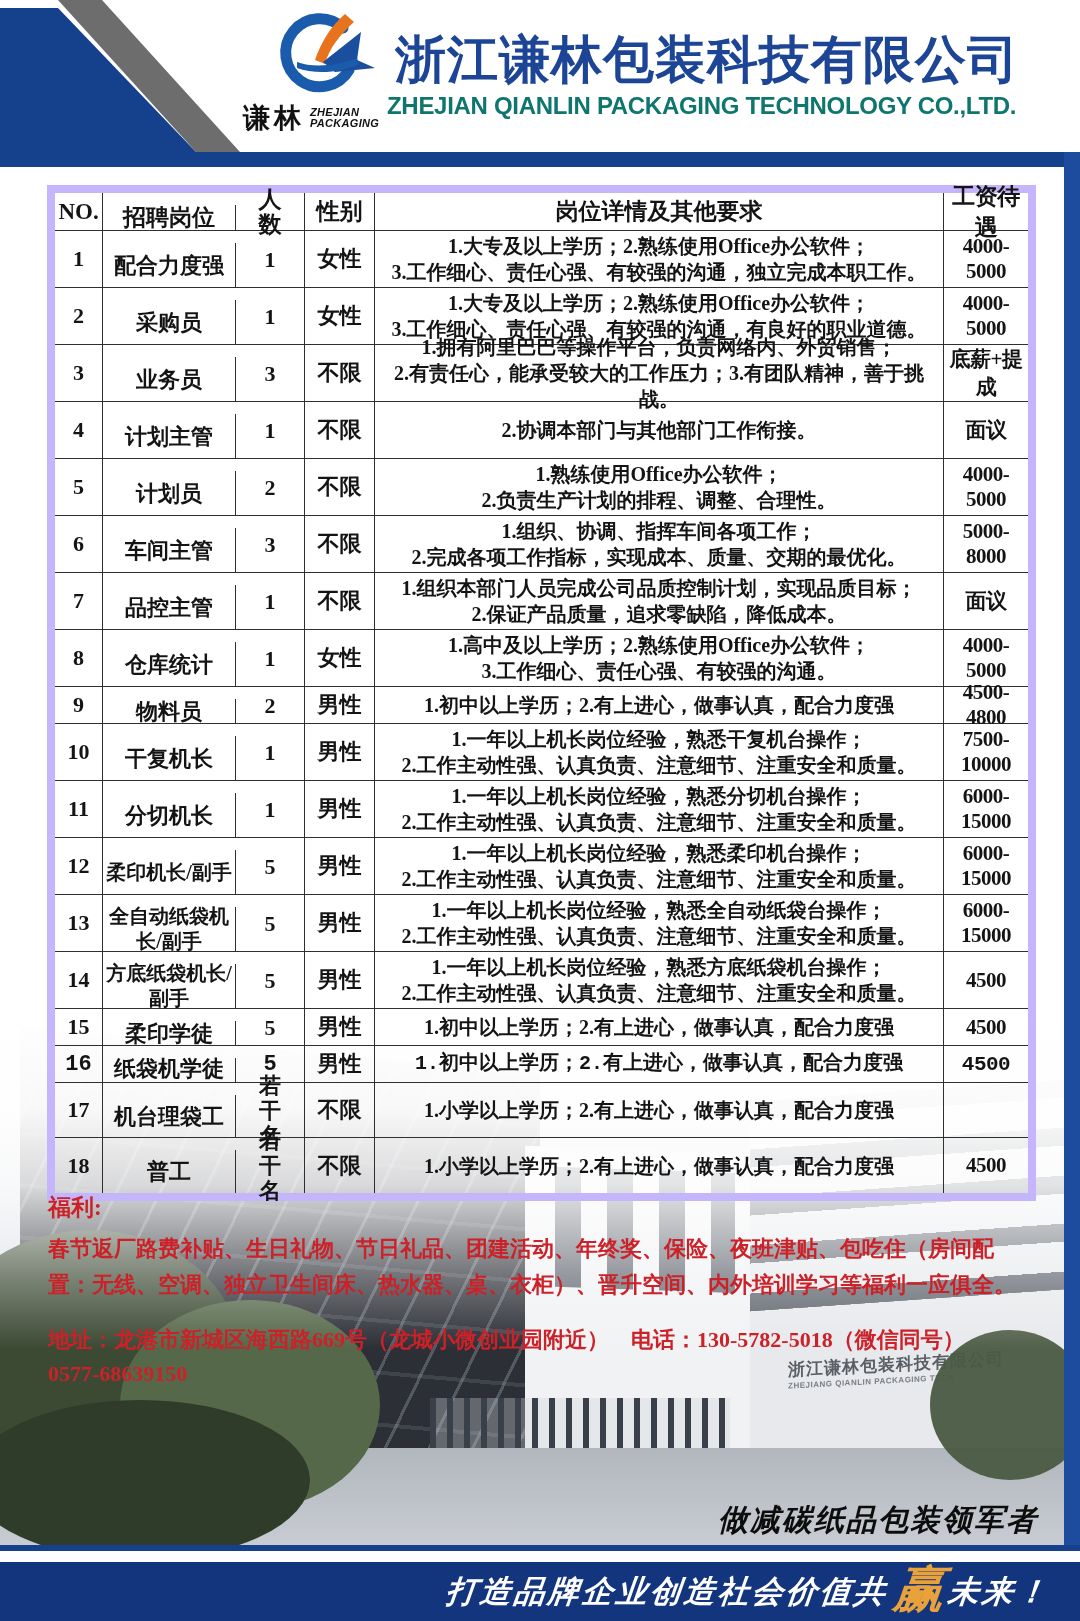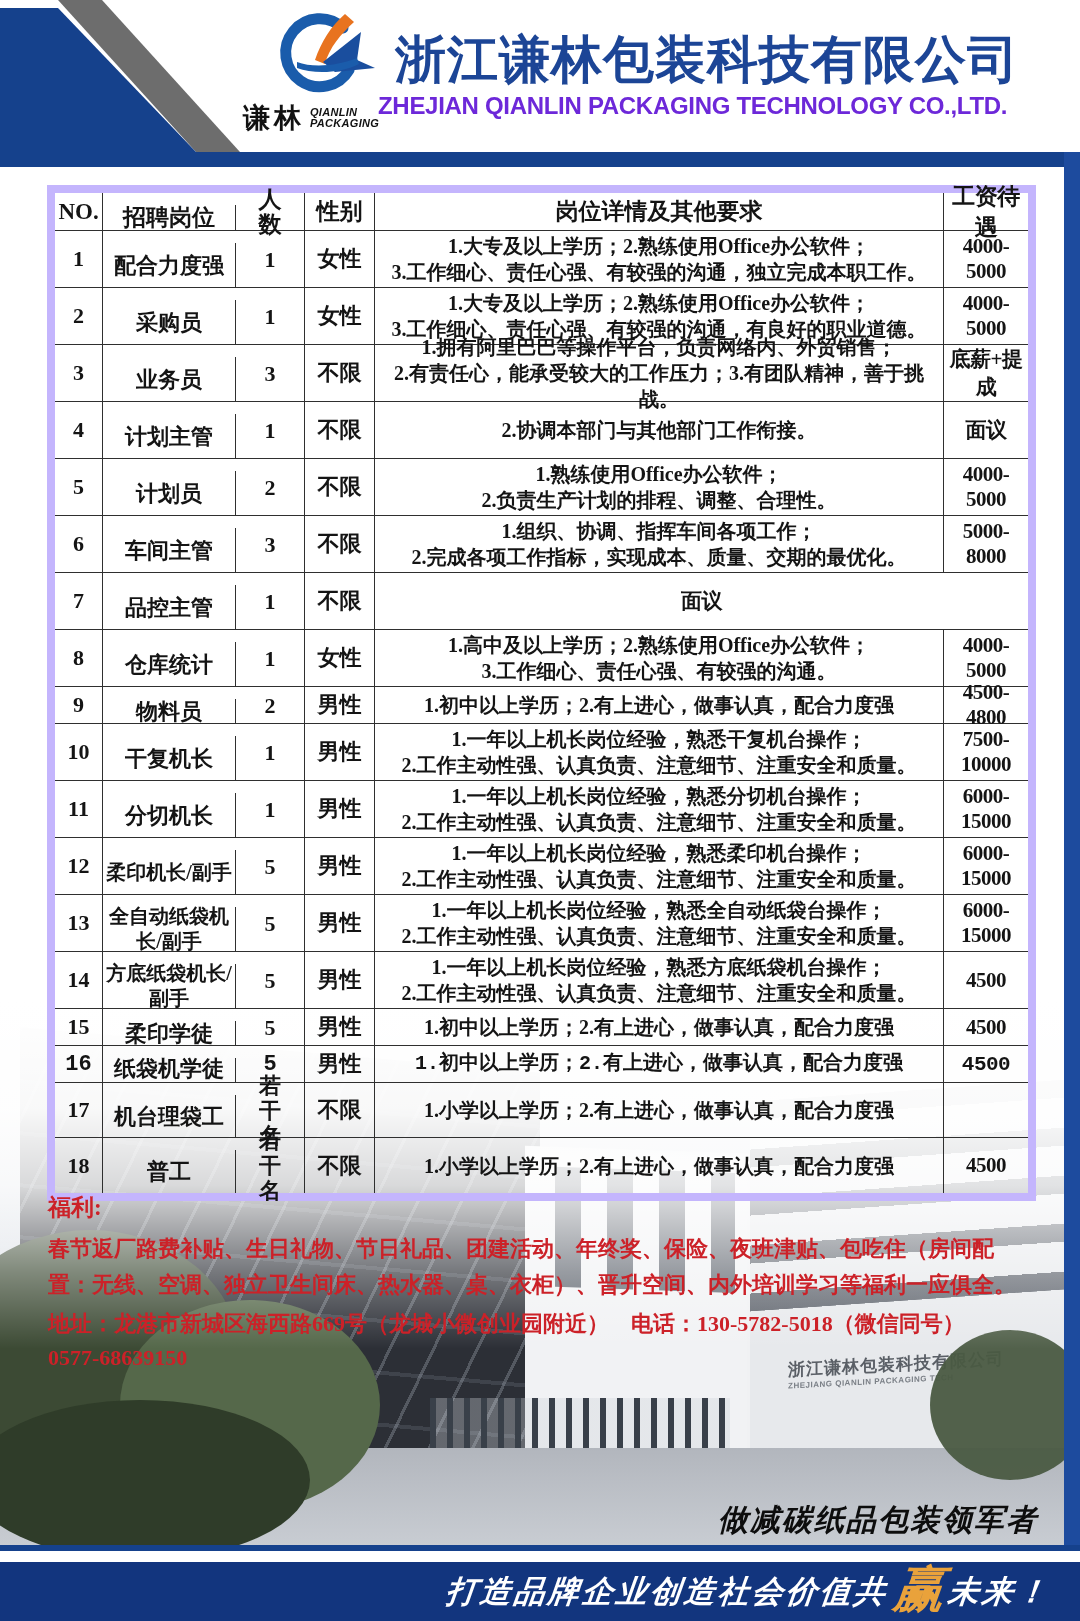--- a/index.html
+++ b/index.html
@@ -16,22 +16,22 @@
 
   .logo { position:absolute; left:243px; top:8px; width:160px; height:140px; z-index:3; }
   .logo svg { display:block; margin-left:14px; }
   .logo-text { display:flex; align-items:center; margin-top:-4px; margin-left:0; }
   .logo-cn { font-family:"Liberation Serif", serif; font-weight:900; font-size:27px; color:#111; letter-spacing:4px; }
   .logo-en { margin-left:5px; line-height:11px; }
   .logo-en div { font-size:11px; font-weight:bold; font-style:italic; color:#111; letter-spacing:0.3px; }
 
   .company-cn { position:absolute; left:395px; top:26px; width:660px; font-weight:900; font-size:51px;
     letter-spacing:1px; color:#1c4596; white-space:nowrap; z-index:3; }
-  .company-en { position:absolute; left:378px; top:92px; width:660px; font-weight:bold; font-size:24px;
-    letter-spacing:-0.3px; color:#6d28d9; white-space:nowrap; z-index:3; transform:scaleX(1.0); }
+  .company-en { position:absolute; left:387px; top:92px; width:660px; font-weight:bold; font-size:24px;
+    letter-spacing:-0.3px; color:#0f766e; white-space:nowrap; z-index:3; transform:scaleX(1.0); }
 
   
   .right-stripe { position:absolute; left:1064px; top:152px; width:16px; height:1393px; background:#1d4b9e; z-index:4; }
 
   
   .jobs-table { position:absolute; left:47px; top:185px; width:989px; z-index:3;
     border:8px solid #c4b5fd; font-family:"Liberation Serif", serif; color:#141414; }
   .tr { display:flex; border-bottom:1px solid #2f2f2f; }
   .tr:last-child { border-bottom:none; }
   .td { border-right:1px solid #2f2f2f; display:flex; flex-direction:column; align-items:center;
@@ -46,21 +46,21 @@
   .c5 { flex:1; font-size:21px; letter-spacing:-0.5px; }
   .thead { height:38px; }
   .thead .td { font-size:23px; }
   .thead .c4, .thead .c1 { font-size:23px; }
 
   
   .benefits { position:absolute; left:48px; top:1192px; width:985px; z-index:5;
     color:#cc2128; font-family:"Liberation Serif", serif; font-weight:bold; }
   .benefits .label { font-size:23px; margin-bottom:8px; }
   .benefits .text { font-size:22px; line-height:36px; }
-  .benefits .address { font-size:22px; line-height:34px; margin-top:4px; }
+  .benefits .address { font-size:22px; line-height:34px; margin-top:20px; }
 
   
   .photo-zone { position:absolute; left:0; top:1000px; width:1080px; height:545px; overflow:hidden; z-index:1;
     background:linear-gradient(180deg,#ccd1d9 0%,#dde1e7 45%,#d3d7dc 100%); }
   .ph-building-dark { position:absolute; left:20px; top:50px; width:520px; height:430px; background:#2c2f36;
     transform:skewY(5deg); }
   .ph-building-dark .scaffold { position:absolute; inset:0;
     background:repeating-linear-gradient(115deg, rgba(160,168,178,0.35) 0 3px, transparent 3px 38px),
                repeating-linear-gradient(180deg, rgba(120,128,140,0.25) 0 4px, transparent 4px 52px); }
   .ph-building-mid { position:absolute; left:525px; top:150px; width:250px; height:340px; background:#f1f2f4;
@@ -114,21 +114,21 @@
   <div class="logo">
     <svg width="128" height="96" viewBox="0 0 128 96">
       <path d="M 86 20 A 34 34 0 1 0 92 62" fill="none" stroke="#1a5cab" stroke-width="11" stroke-linecap="round"></path>
       <path d="M 58 52 C 64 34, 74 18, 88 6 L 97 14 C 84 26, 72 40, 68 56 Z" fill="#e8731f"></path>
       <path d="M 66 54 L 104 24 L 100 52 L 118 60 L 78 64 Z" fill="#1a4e9e"></path>
       <path d="M 40 54 C 56 60, 80 58, 100 50 L 102 56 C 82 66, 56 66, 40 60 Z" fill="#1a5cab"></path>
     </svg>
     <div class="logo-text">
       <span class="logo-cn">谦林</span>
       <span class="logo-en">
-        <div>QIANLIN</div>
+        <div>ZHEJIAN</div>
         <div>PACKAGING</div>
       </span>
     </div>
   </div>
 
   <div class="company-cn">浙江谦林包装科技有限公司</div>
   <div class="company-en">ZHEJIAN QIANLIN PACKAGING TECHNOLOGY CO.,LTD.</div>
 
   <div class="right-stripe"></div>
 
@@ -228,20 +228,24 @@
             <div>1.组织、协调、指挥车间各项工作；</div>
             <div>2.完成各项工作指标，实现成本、质量、交期的最优化。</div>
           </div>
           <div class="td c5">5000-8000</div>
         </div>
         <div class="tr" style="height: 57px;">
           <div class="td c0">7</div>
           <div class="td c1">品控主管</div>
           <div class="td c2">1</div>
           <div class="td c3">不限</div>
+          <div class="td c4">
+            <div>1.组织本部门人员完成公司品质控制计划，实现品质目标；</div>
+            <div>2.保证产品质量，追求零缺陷，降低成本。</div>
+          </div>
           <div class="td c5">面议</div>
         </div>
         <div class="tr" style="height: 57px;">
           <div class="td c0">8</div>
           <div class="td c1">仓库统计</div>
           <div class="td c2">1</div>
           <div class="td c3">女性</div>
           <div class="td c4">
             <div>1.高中及以上学历；2.熟练使用Office办公软件；</div>
             <div>3.工作细心、责任心强、有较强的沟通。</div>

